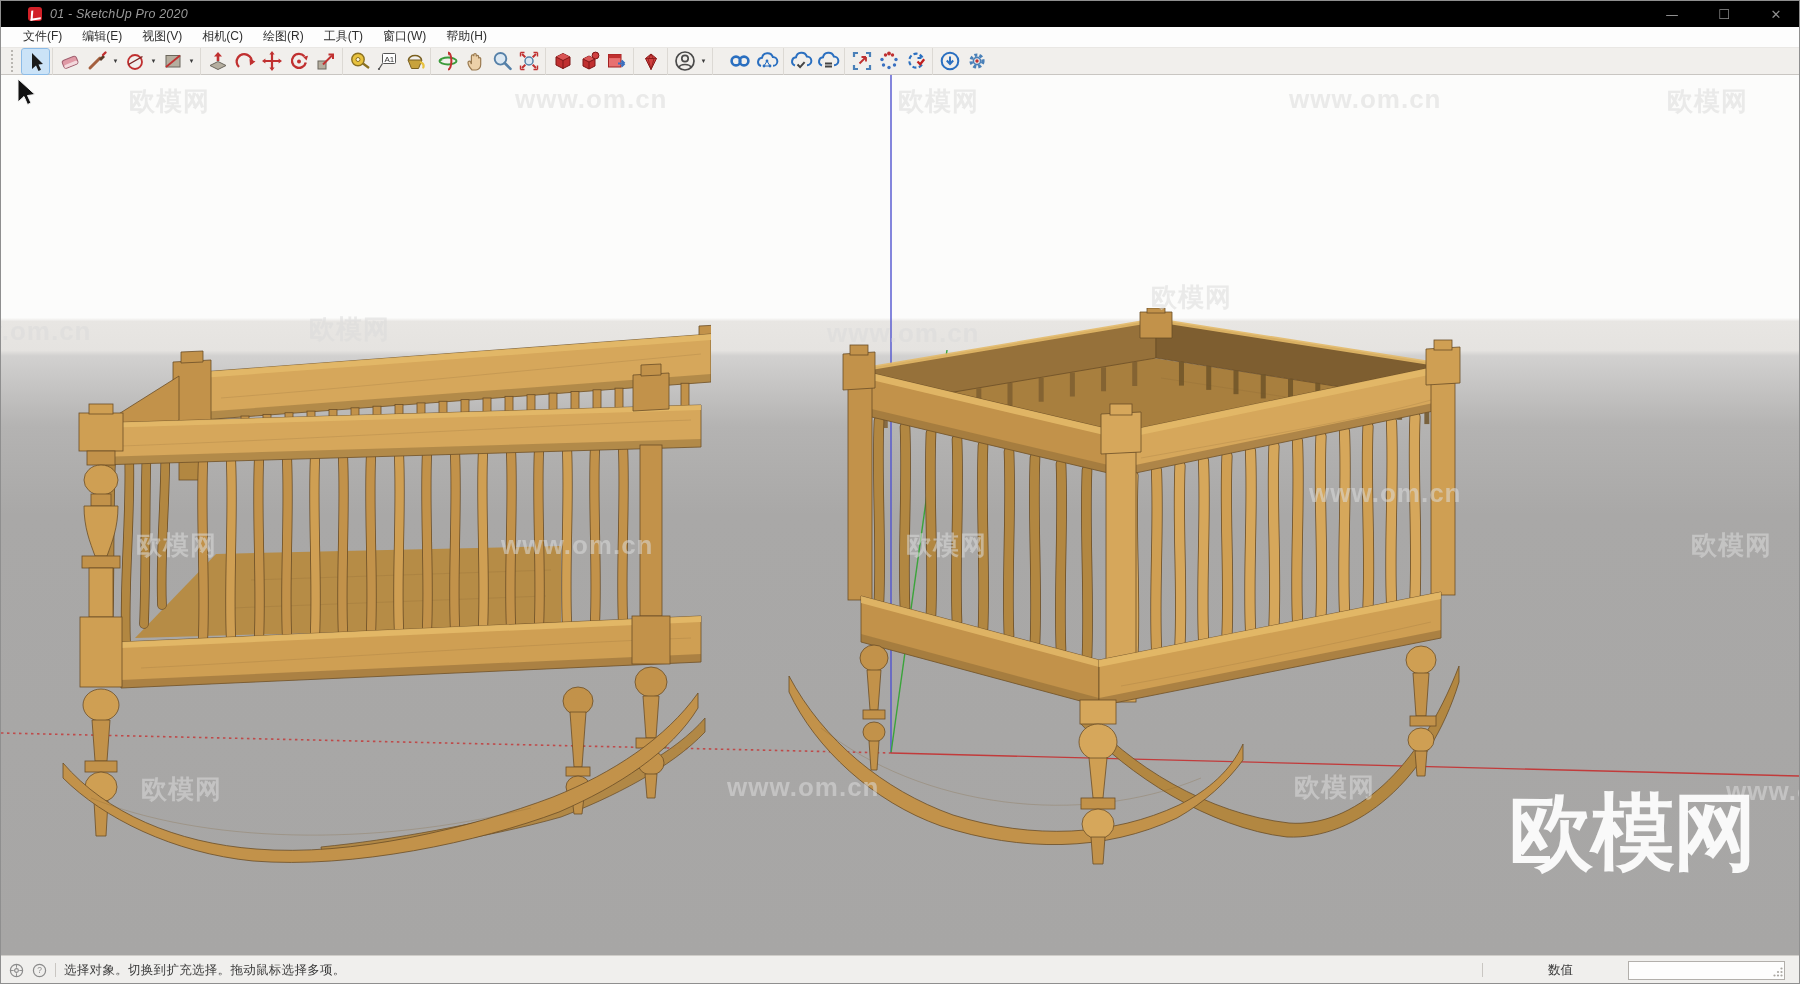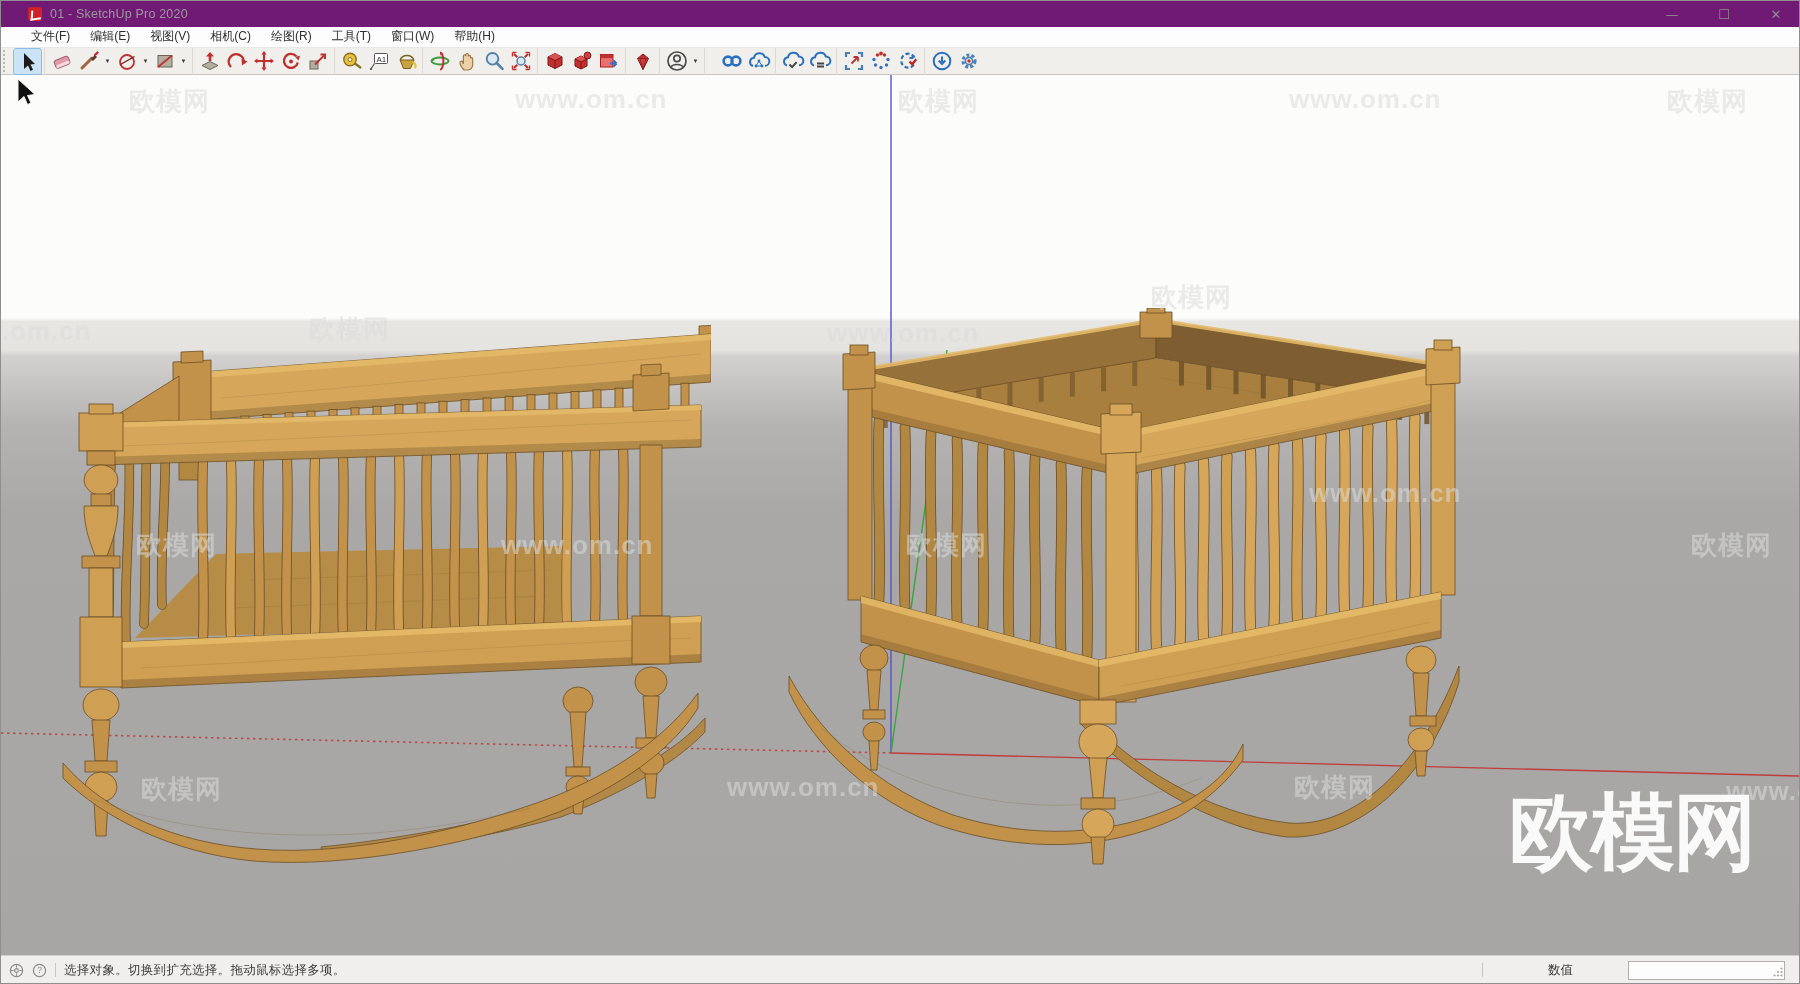--- a/index.html
+++ b/index.html
@@ -1,32 +1,32 @@
 <!DOCTYPE html>
 <html><head>
 <meta charset="utf-8">
 <style>
   html,body{margin:0;padding:0;background:#888;}
   *{box-sizing:border-box;}
   .window{position:relative;width:1800px;height:984px;background:#fff;
     font-family:"Liberation Sans","DejaVu Sans",sans-serif;border:1px solid #8f8f8f;overflow:hidden;}
   
-  .titlebar{height:26px;background:#701a75;display:flex;align-items:center;position:relative;}
+  .titlebar{height:26px;background:#000000;display:flex;align-items:center;position:relative;font-style:italic;}
   .titlebar .logo{width:14px;height:14px;margin-left:27px;border-radius:3px;background:#d22027;position:relative;flex:0 0 auto;}
   .titlebar .logo::after{content:"";position:absolute;left:3px;top:3px;width:8px;height:8px;
     border-left:2px solid #fff;border-bottom:2px solid #fff;transform:skewX(-12deg) rotate(-8deg);}
   .titlebar .title{margin-left:8px;font-size:12.5px;color:#9a9a9a;letter-spacing:.2px;}
   .wincontrols{position:absolute;right:8px;top:0;height:26px;display:flex;align-items:center;gap:30px;padding-right:4px;}
   .wbtn{width:22px;height:22px;display:flex;align-items:center;justify-content:center;
     color:#8f8f8f;font-size:13px;cursor:default;font-family:"DejaVu Sans",sans-serif;}
   
-  .menubar{height:21px;background:#fdfdfd;display:flex;align-items:center;padding-left:20px;border-bottom:1px solid #e9e7e4;}
+  .menubar{height:21px;background:#fdfdfd;display:flex;align-items:center;padding-left:12px;border-bottom:1px solid #e9e7e4;}
   .menu-item{font-size:12px;color:#2e2e2e;padding:2px 10px 3px 10px;}
   
-  .toolbar{height:27px;background:#f1efec;border-bottom:1px solid #c9c6c2;display:flex;align-items:center;padding-left:1px;}
+  .toolbar{height:27px;background:#f1efec;border-bottom:1px solid #c9c6c2;display:flex;align-items:center;padding-left:9px;}
   .grip{width:6px;height:22px;margin:0 2px 0 1px;border-left:2px dotted #b9b6b1;}
   .tgroup{display:flex;align-items:center;height:27px;padding:0 3px;border-right:1px solid #dcd9d4;}
   .tgroup.nosep{border-right:none;}
   .tbtn{width:27px;height:25px;display:flex;align-items:center;justify-content:center;border-radius:2px;}
   .tbtn.active{background:#cbe3f7;outline:1px solid #8cbcе8;outline:1px solid #8cbce8;}
   .dd{width:11px;height:25px;display:flex;align-items:center;justify-content:center;font-size:6px;color:#3c3c3c;}
   .gap{width:10px;}
   
   .viewport{position:relative;width:1798px;height:880px;overflow:hidden;
     background:linear-gradient(180deg,#fcfcfb 0%,#fcfcfb 27.6%,#e8e6e3 28%,#e5e3e0 31.3%,#d2d1d0 31.9%,#b4b3b2 40%,#a9a8a7 50%,#a7a6a5 100%);}

